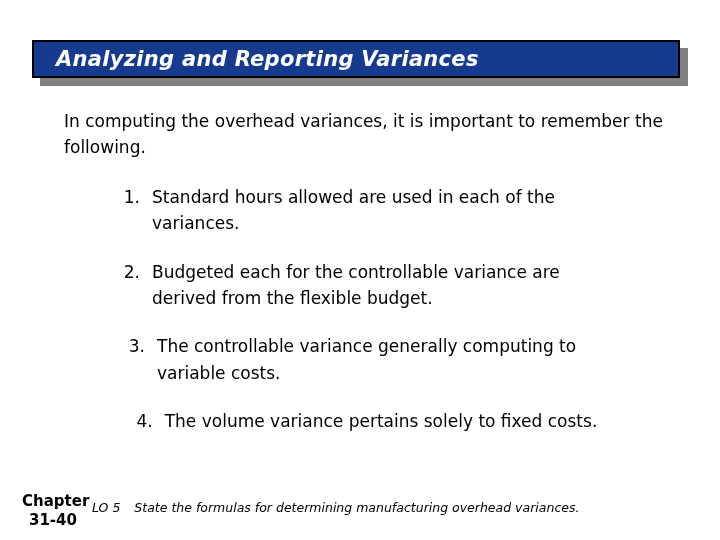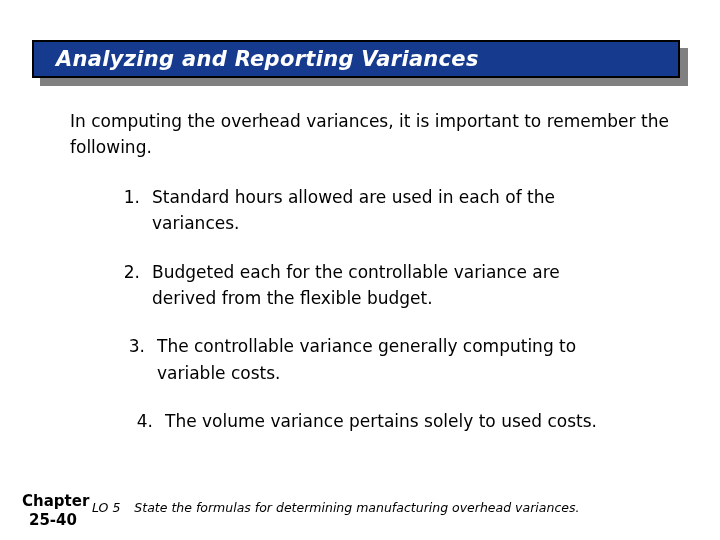--- a/index.html
+++ b/index.html
@@ -50,21 +50,21 @@
     font-style: italic;
     font-size: 21px;
     letter-spacing: 0.3px;
     padding-left: 22px;
     white-space: nowrap;
   }
 
   
   .intro {
     position: absolute;
-    left: 70px;
+    left: 64px;
     top: 108px;
     width: 620px;
     font-size: 17px;
     line-height: 1.55;
     color: #000000;
   }
 
   
   .list {
     position: absolute;
@@ -153,27 +153,27 @@
   <div class="list-item">
     <div class="li-inner w3">
       <span class="li-num">3.</span>
       <span class="li-text">The controllable variance generally computing to variable costs.</span>
     </div>
   </div>
 
   <div class="list-item">
     <div class="li-inner w4">
       <span class="li-num">4.</span>
-      <span class="li-text">The volume variance pertains solely to used costs.</span>
+      <span class="li-text">The volume variance pertains solely to fixed costs.</span>
     </div>
   </div>
 
 </div>
 
 <div class="chapter">
   <div>Chapter</div>
-  <div>25-40</div>
+  <div>31-40</div>
 </div>
 
 <div class="lo-line">
   <span class="lo-tag">LO 5</span>
   <span>State the formulas for determining manufacturing overhead variances.</span>
 </div>
 
 </body></html>

